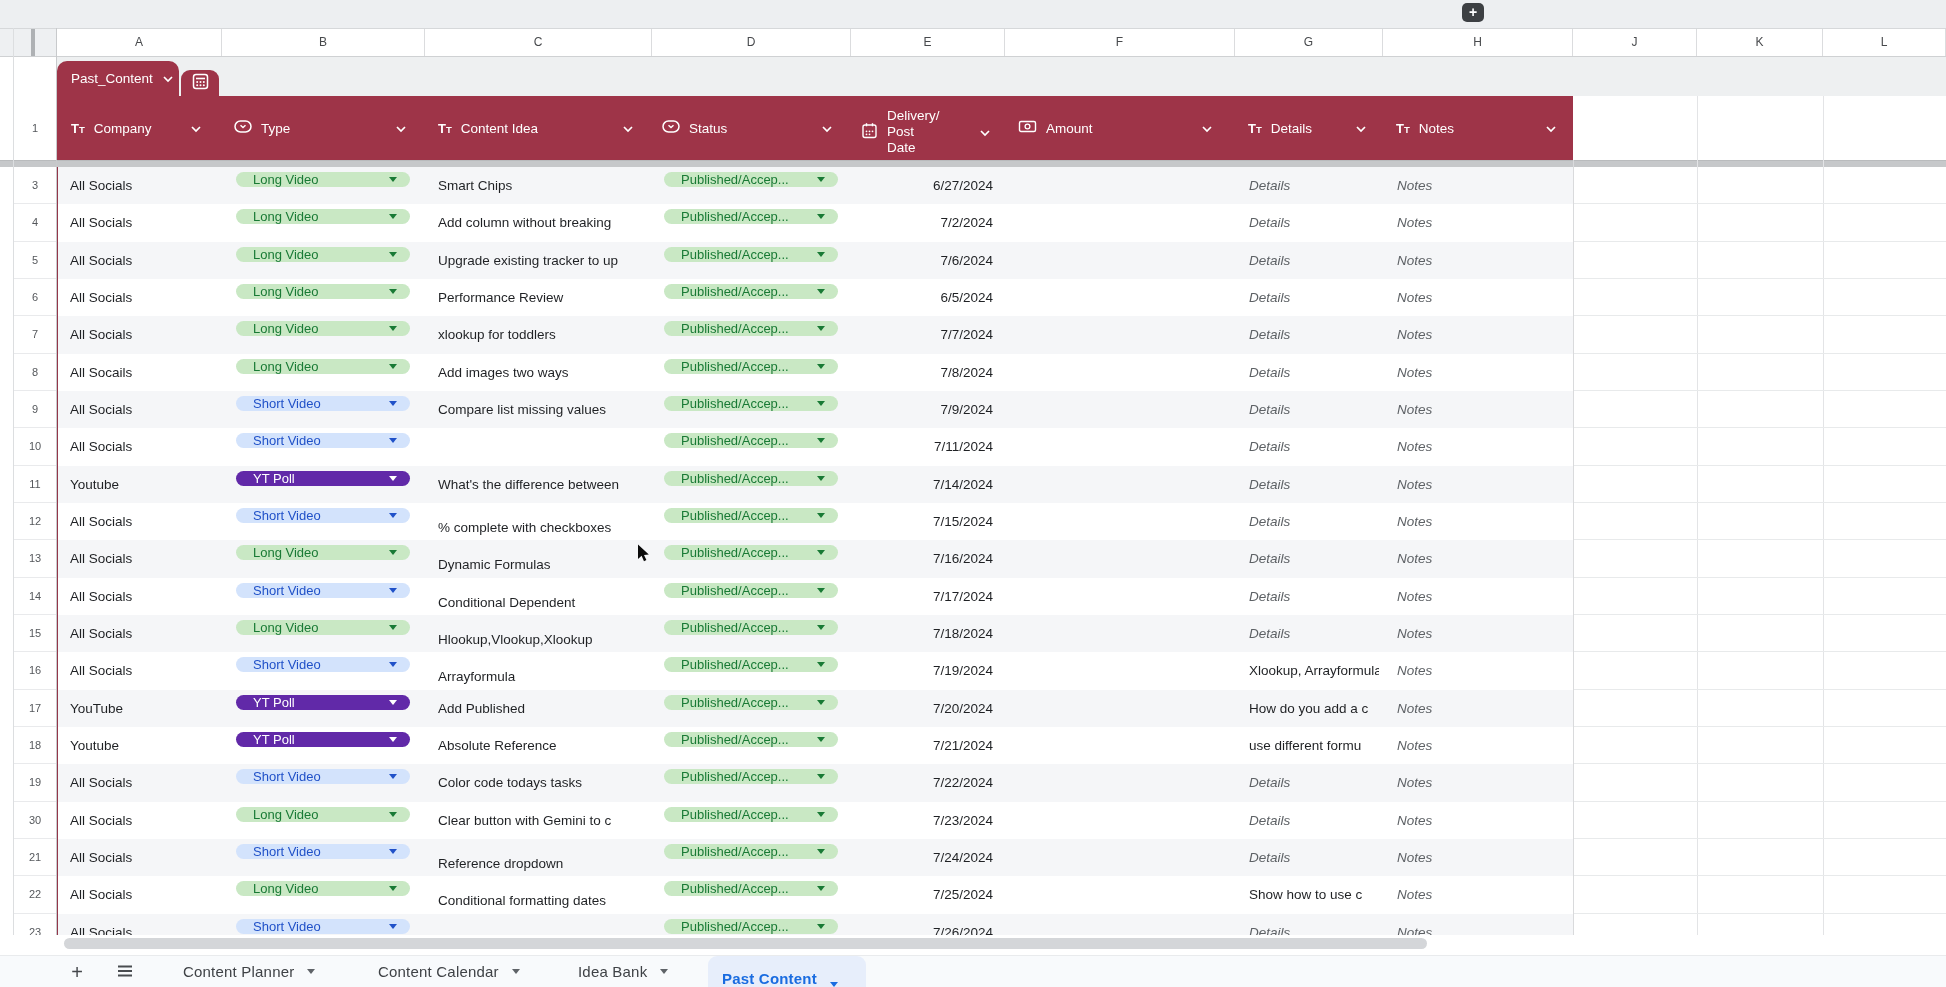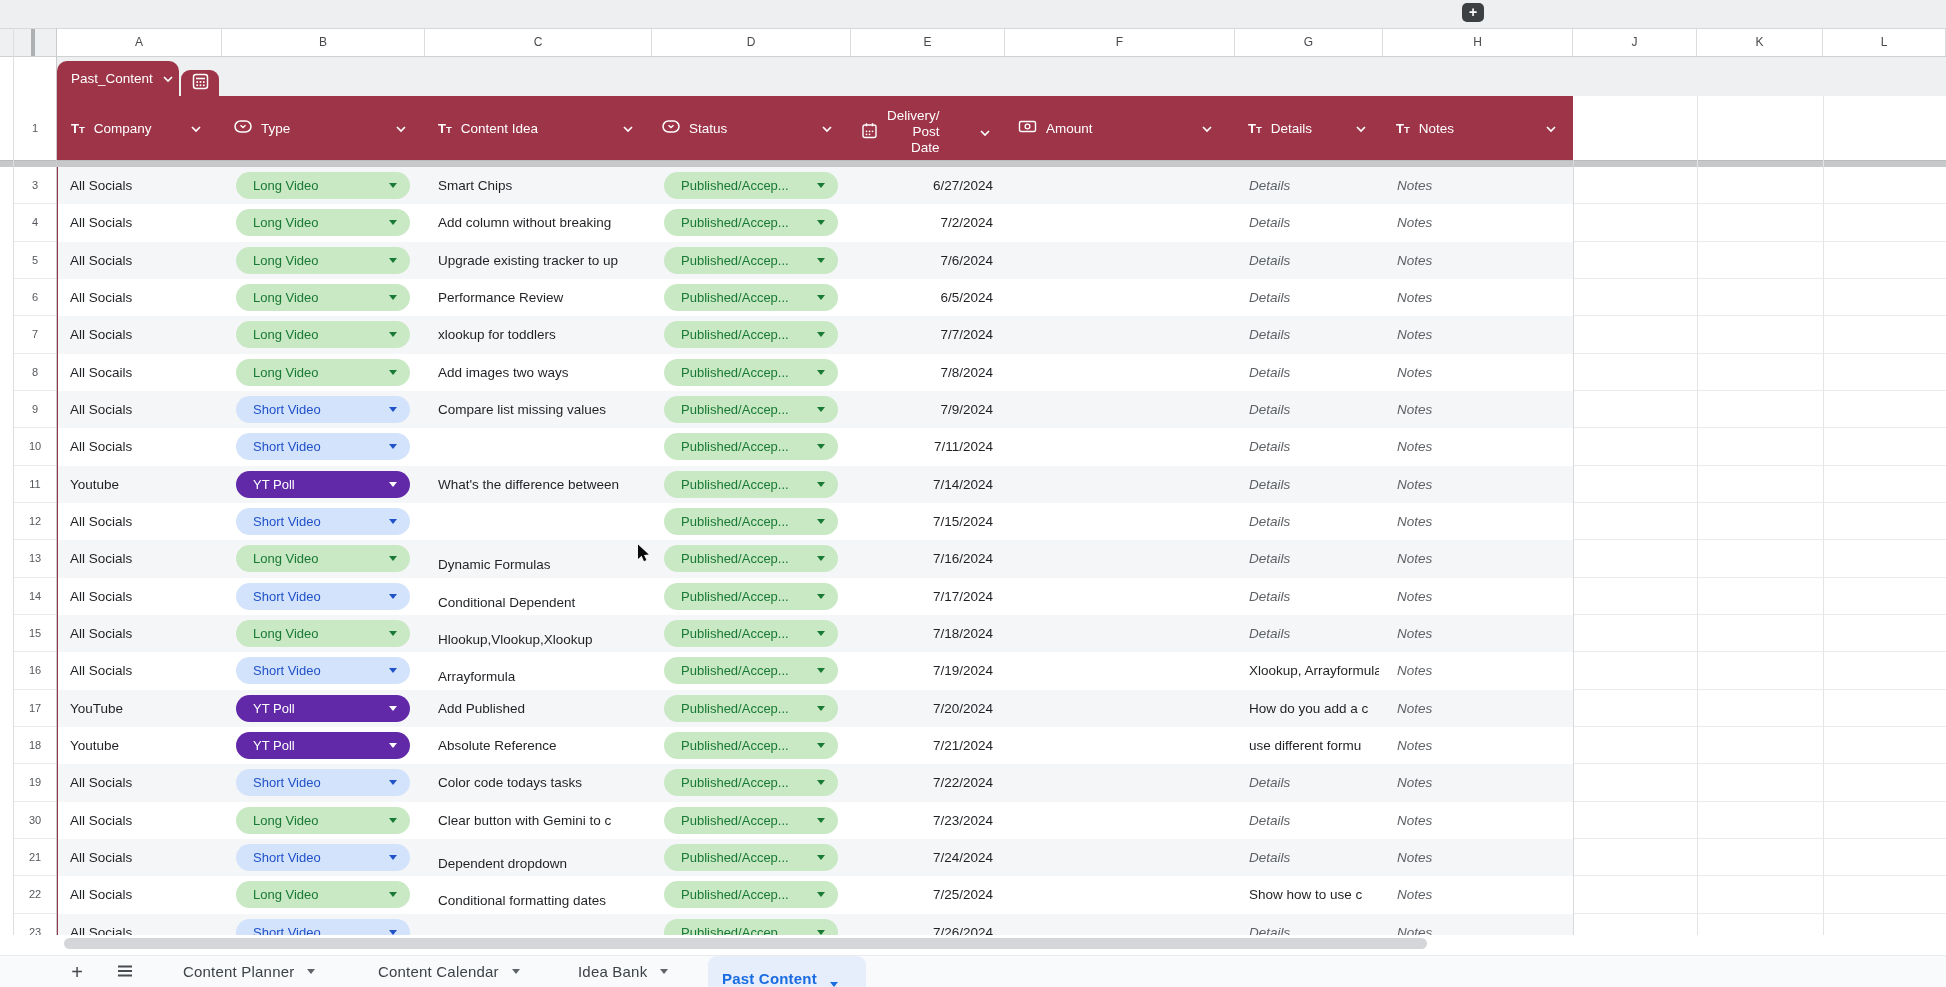--- a/index.html
+++ b/index.html
@@ -42,21 +42,21 @@
   .band.shade{background:#f5f6f8;}
   .cell{position:absolute;top:0;height:100%;line-height:37.33px;font-size:13.5px;color:#1f2124;
         white-space:nowrap;overflow:hidden;}
   .cell.low{transform:translateY(6px);}
   .c-company{left:70px;width:158px;}
   .c-idea{left:438px;width:213px;}
   .c-date{left:851px;width:152px;text-align:right;padding-right:10px;box-sizing:border-box;}
   .c-details{left:1249px;width:130px;}
   .c-notes{left:1397px;width:162px;}
   .ph{font-style:italic;color:#5d6165;}
-  .pill{position:absolute;top:5px;height:27px;border-radius:14px;display:flex;align-items:center;
+  .pill{position:absolute;top:5px;height:15px;border-radius:14px;display:flex;align-items:center;
         font-size:13px;font-weight:500;box-sizing:border-box;padding:0 13px 0 17px;}
   .c-type{left:236px;width:174px;}
   .c-status{left:664px;width:174px;}
   .pill .plabel{white-space:nowrap;overflow:hidden;}
   .tri{margin-left:auto;width:0;height:0;border-left:4.5px solid transparent;border-right:4.5px solid transparent;
        border-top:5.5px solid #000;flex:0 0 auto;}
   
   .vline{position:absolute;width:1px;background:#e3e4e6;}
   #tblLeft{position:absolute;left:56px;top:167px;width:2px;height:768px;background:#94364a;}
   #tblRight{position:absolute;left:1573px;top:160px;width:1px;height:775px;background:#d9dadc;}
@@ -156,21 +156,21 @@
     <div class="hcell" style="left:595px;width:199px;padding:0 18px 0 10px;">
       <span><svg width="18" height="13" viewBox="0 0 18 13">
             <rect x="1" y="1" width="16" height="11" rx="5.5" fill="none" stroke="#fff" stroke-width="1.5"></rect>
             <path d="M6.5 5.2 L9 7.6 L11.5 5.2" fill="none" stroke="#fff" stroke-width="1.4"></path>
           </svg></span>
       <span class="hlabel">Status</span>
       <span class="hchev"><svg width="12" height="8" viewBox="0 0 12 8">
             <path d="M2 2 L6 6 L10 2" fill="none" stroke="#fff" stroke-width="1.7"></path>
           </svg></span>
     </div>
-    <div class="hcell" style="left:794px;width:154px;padding:8px 14px 0 10px;text-align:right;">
+    <div class="hcell" style="left:794px;width:154px;padding:8px 14px 0 10px;">
       <span>
         <svg width="17" height="17" viewBox="0 0 17 17">
           <rect x="2" y="3" width="13" height="12.5" rx="2" fill="none" stroke="#fff" stroke-width="1.4"></rect>
           <line x1="5.5" y1="1.2" x2="5.5" y2="4.3" stroke="#fff" stroke-width="1.4"></line>
           <line x1="11.5" y1="1.2" x2="11.5" y2="4.3" stroke="#fff" stroke-width="1.4"></line>
           <circle cx="5.5" cy="9.3" r="0.9" fill="#fff"></circle>
             <circle cx="8.5" cy="9.3" r="0.9" fill="#fff"></circle>
             <circle cx="11.5" cy="9.3" r="0.9" fill="#fff"></circle>
           <circle cx="5.5" cy="12.3" r="0.9" fill="#fff"></circle>
             <circle cx="8.5" cy="12.3" r="0.9" fill="#fff"></circle>
@@ -369,20 +369,21 @@
         <div class="cell c-notes ph">Notes</div>
       </div>
       <div class="row">
         <div class="rnum">12</div>
         <div class="band"></div>
         <div class="cell c-company">All Socials</div>
         <div class="pill c-type" style="background: rgb(211, 227, 252); color: rgb(32, 81, 200);">
           <span class="plabel">Short Video</span>
           <span class="tri" style="border-top-color: rgb(32, 81, 200);"></span>
         </div>
+        <div class="cell c-idea low">% complete with checkboxes</div>
         <div class="pill c-status" style="background: rgb(201, 232, 196); color: rgb(25, 122, 53);">
           <span class="plabel">Published/Accep...</span>
           <span class="tri" style="border-top-color: rgb(25, 122, 53);"></span>
         </div>
         <div class="cell c-date">7/15/2024</div>
         <div class="cell c-details ph">Details</div>
         <div class="cell c-notes ph">Notes</div>
       </div>
       <div class="row">
         <div class="rnum">13</div>
@@ -521,21 +522,21 @@
         <div class="cell c-notes ph">Notes</div>
       </div>
       <div class="row">
         <div class="rnum">21</div>
         <div class="band shade"></div>
         <div class="cell c-company">All Socials</div>
         <div class="pill c-type" style="background: rgb(211, 227, 252); color: rgb(32, 81, 200);">
           <span class="plabel">Short Video</span>
           <span class="tri" style="border-top-color: rgb(32, 81, 200);"></span>
         </div>
-        <div class="cell c-idea low">Dependent dropdown</div>
+        <div class="cell c-idea low">Reference dropdown</div>
         <div class="pill c-status" style="background: rgb(201, 232, 196); color: rgb(25, 122, 53);">
           <span class="plabel">Published/Accep...</span>
           <span class="tri" style="border-top-color: rgb(25, 122, 53);"></span>
         </div>
         <div class="cell c-date">7/24/2024</div>
         <div class="cell c-details ph">Details</div>
         <div class="cell c-notes ph">Notes</div>
       </div>
       <div class="row">
         <div class="rnum">22</div>

